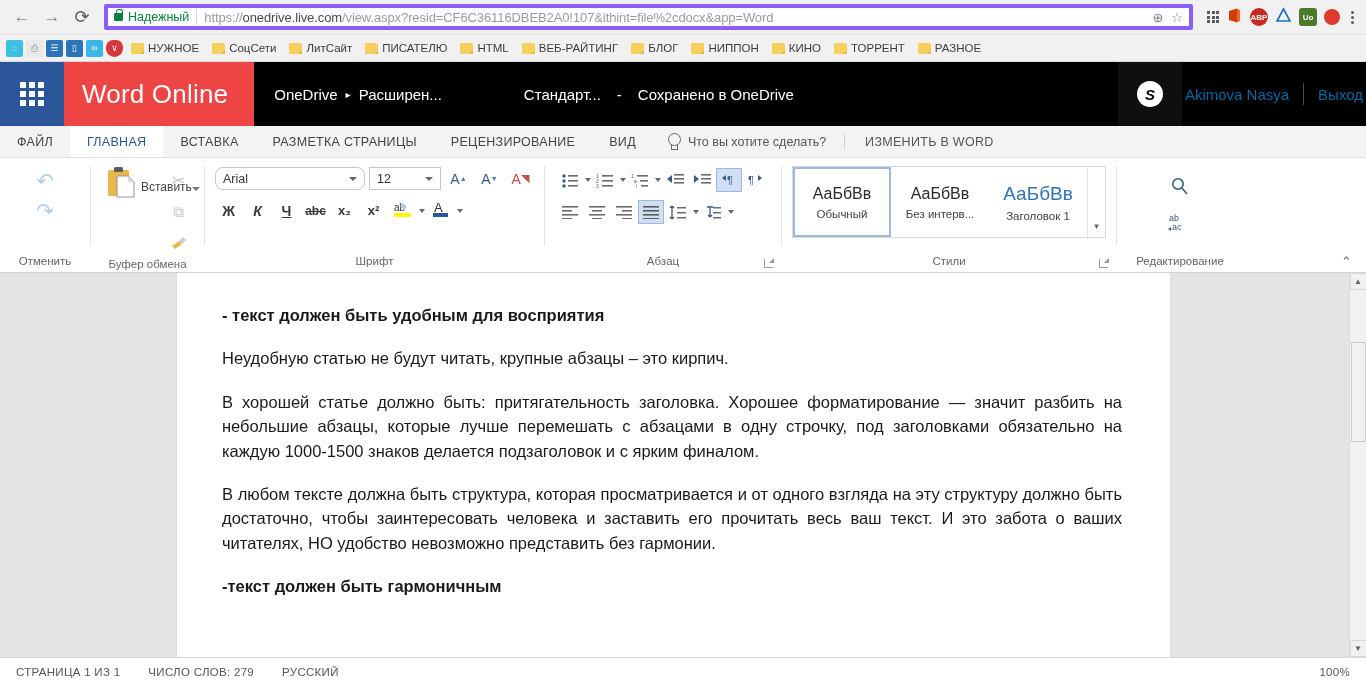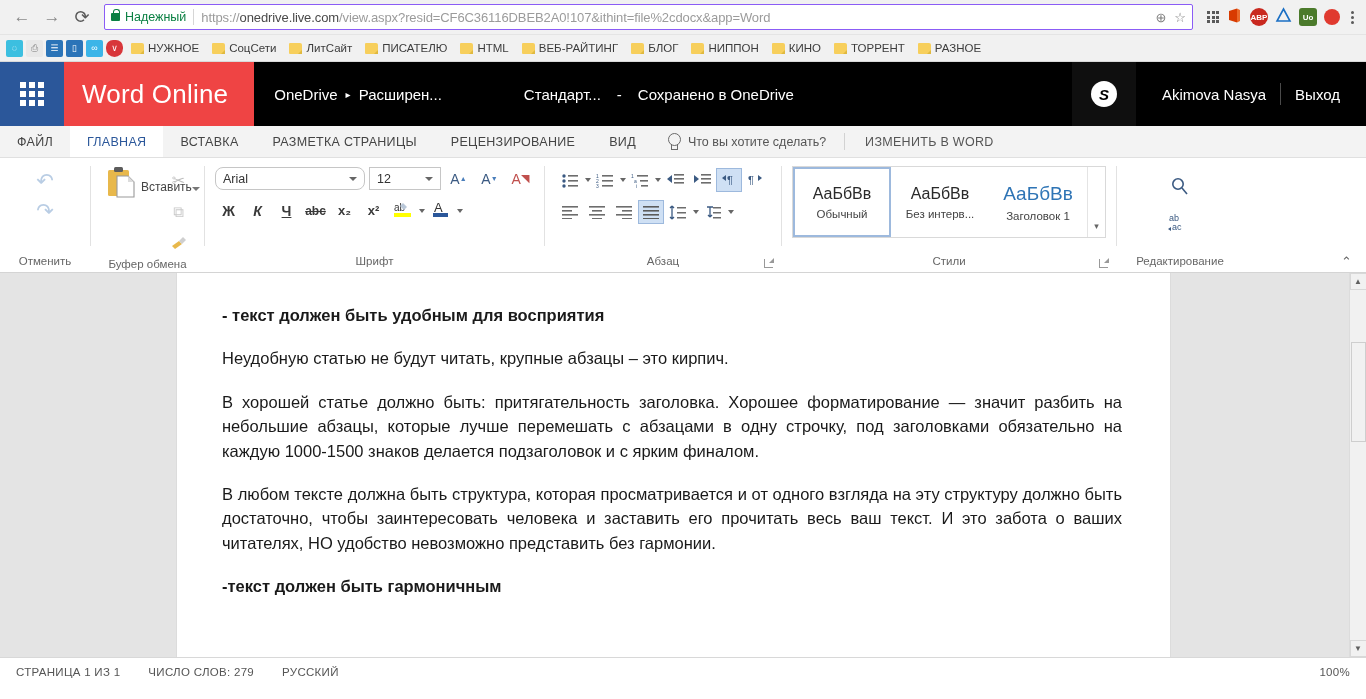--- a/index.html
+++ b/index.html
@@ -18,21 +18,21 @@
     border-bottom: 1px solid #e4e4e4;
   }
   .nav-btn {
     width: 28px; height: 28px; display: flex;
     align-items: center; justify-content: center;
     color: #8a8a8a; font-size: 17px; flex: 0 0 auto;
   }
   .nav-btn.reload { color: #5a5a5a; font-size: 18px; }
   .omnibox {
     flex: 1 1 auto; height: 26px; margin: 0 6px;
-    background: #fff; border: 1px solid #8b5cf6; border-radius: 2px;
+    background: #fff; border: 4px solid #8b5cf6; border-radius: 2px;
     display: flex; align-items: center; padding: 0 6px;
     font-size: 13px; color: #6d6d6d; overflow: hidden;
   }
   .lock-ico {
     width: 9px; height: 8px; background: #0b8043;
     border-radius: 1px; position: relative; margin-right: 5px; flex: 0 0 auto;
   }
   .lock-ico::before {
     content: ''; position: absolute; left: 2px; top: -4px;
     width: 5px; height: 5px; border: 1.5px solid #0b8043;
@@ -93,22 +93,22 @@
   .crumb-sep { margin: 0 8px; font-size: 10px; }
   .doc-title { color: #fff; font-size: 15px; display: flex; align-items: center; margin-left: 82px; gap: 16px;}
   .hdr-right { margin-left: auto; display: flex; align-items: stretch; }
   .skype {
     width: 64px; background: #0f0f0f; display: flex; align-items: center;
     justify-content: center; flex: 0 0 auto;
   }
   .skype-badge { width: 26px; height: 26px; background:#fff; border-radius: 50%;
     display:flex; align-items:center; justify-content:center; color:#000;
     font-size:15px; font-weight: bold; font-style: italic; }
-  .acct { display: flex; align-items: center; gap: 14px; padding: 0 26px;
-          color: #ffffff; font-size: 15px; }
+  .acct { display: flex; align-items: center; gap: 14px; padding: 0 3px;
+          color: #0369a1; font-size: 15px; }
   .acct-div { width: 1px; height: 22px; background: #4a4a4a; }
 
   
   .ribbon-tabs {
     height: 32px; background: #f3f3f3; display: flex; align-items: stretch;
     font-size: 12.5px; color: #444; border-bottom: 1px solid #e0e0e0;
   }
   .rtab { display: flex; align-items: center; padding: 0 17px; letter-spacing: .3px; white-space: nowrap;}
   .rtab.active { background: #fff; color: #2b579a; font-weight: normal; }
   .tellme { display: flex; align-items: center; gap: 8px; padding: 0 14px; color: #555; }

